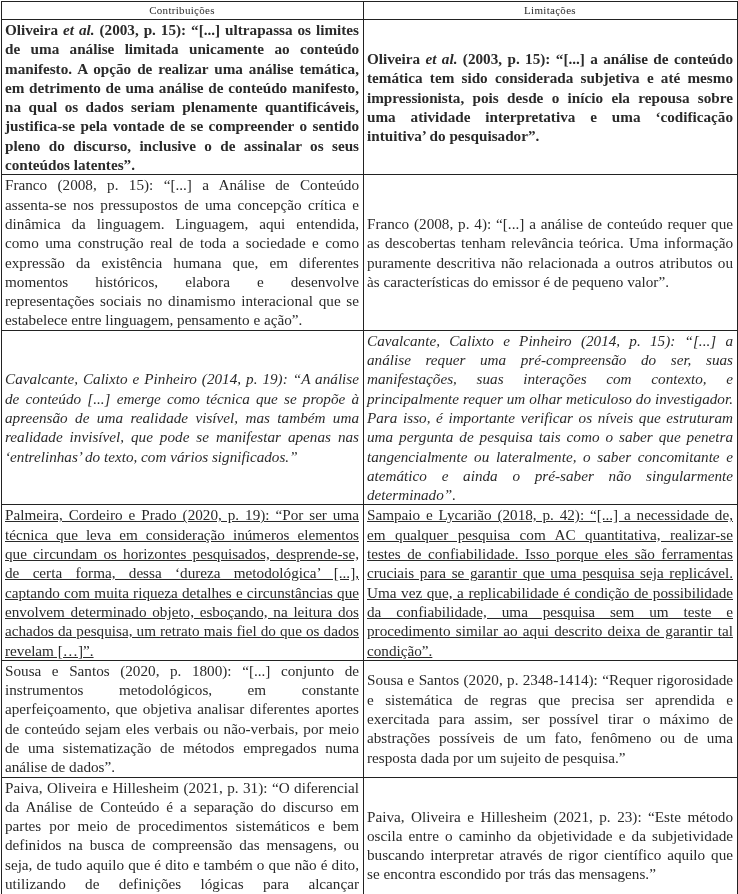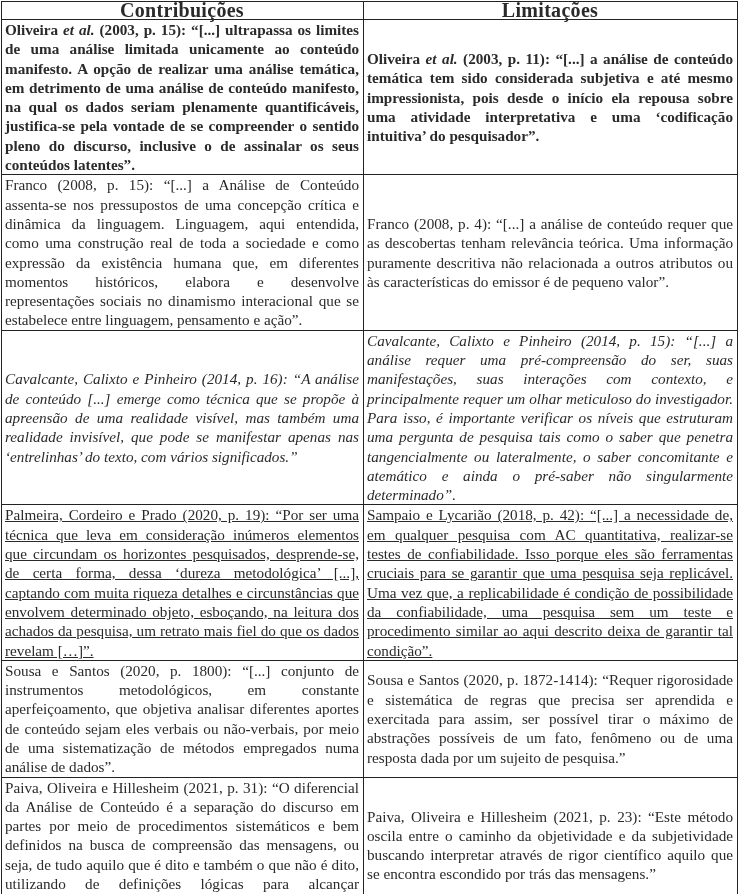--- a/index.html
+++ b/index.html
@@ -16,25 +16,25 @@
   }
   col.c1 { width: 362px; }
   col.c2 { width: 374px; }
   th, td {
     border: 1.5px solid #222;
     padding: 0 4px 0 3px;
     text-align: justify;
     vertical-align: middle;
   }
   th {
-    font-weight: bold;
+    font-weight: normal;
     text-align: center;
     height: 17px;
     line-height: 17px;
-    font-size: 20px;
+    font-size: 11px;
     letter-spacing: 0.3px;
   }
   td { text-align-last: left; }
   tr.r1 td { height: 122px; font-weight: bold; }
   tr.r2 td { height: 118px; }
   tr.r3 td { height: 156px; font-style: italic; }
   tr.r4 td { height: 131px; text-decoration: underline; }
   tr.r5 td { height: 85px; }
   tr.r6 td { height: 125px; }
   tr.r7 td { height: 124px; }
@@ -51,37 +51,37 @@
       </colgroup>
     <thead>
       <tr>
         <th>Contribuições</th>
         <th>Limitações</th>
       </tr>
     </thead>
     <tbody>
       <tr class="r1">
         <td><span>Oliveira </span><em>et al.</em><span> (2003, p. 15): “[...] ultrapassa os limites de uma análise limitada unicamente ao conteúdo manifesto. A opção de realizar uma análise temática, em detrimento de uma análise de conteúdo manifesto, na qual os dados seriam plenamente quantificáveis, justifica-se pela vontade de se compreender o sentido pleno do discurso, inclusive o de assinalar os seus conteúdos latentes”.</span></td>
-        <td><span>Oliveira </span><em>et al.</em><span> (2003, p. 11): “[...] a análise de conteúdo temática tem sido considerada subjetiva e até mesmo impressionista, pois desde o início ela repousa sobre uma atividade interpretativa e uma ‘codificação intuitiva’ do pesquisador”.</span></td>
+        <td><span>Oliveira </span><em>et al.</em><span> (2003, p. 15): “[...] a análise de conteúdo temática tem sido considerada subjetiva e até mesmo impressionista, pois desde o início ela repousa sobre uma atividade interpretativa e uma ‘codificação intuitiva’ do pesquisador”.</span></td>
       </tr>
       <tr class="r2">
         <td>Franco (2008, p. 15): “[...] a Análise de Conteúdo assenta-se nos pressupostos de uma concepção crítica e dinâmica da linguagem. Linguagem, aqui entendida, como uma construção real de toda a sociedade e como expressão da existência humana que, em diferentes momentos históricos, elabora e desenvolve representações sociais no dinamismo interacional que se estabelece entre linguagem, pensamento e ação”.</td>
         <td>Franco (2008, p. 4): “[...] a análise de conteúdo requer que as descobertas tenham relevância teórica. Uma informação puramente descritiva não relacionada a outros atributos ou às características do emissor é de pequeno valor”.</td>
       </tr>
       <tr class="r3">
-        <td>Cavalcante, Calixto e Pinheiro (2014, p. 16): “A análise de conteúdo [...] emerge como técnica que se propõe à apreensão de uma realidade visível, mas também uma realidade invisível, que pode se manifestar apenas nas ‘entrelinhas’ do texto, com vários significados.”</td>
+        <td>Cavalcante, Calixto e Pinheiro (2014, p. 19): “A análise de conteúdo [...] emerge como técnica que se propõe à apreensão de uma realidade visível, mas também uma realidade invisível, que pode se manifestar apenas nas ‘entrelinhas’ do texto, com vários significados.”</td>
         <td>Cavalcante, Calixto e Pinheiro (2014, p. 15): “[...] a análise requer uma pré-compreensão do ser, suas manifestações, suas interações com contexto, e principalmente requer um olhar meticuloso do investigador. Para isso, é importante verificar os níveis que estruturam uma pergunta de pesquisa tais como o saber que penetra tangencialmente ou lateralmente, o saber concomitante e atemático e ainda o pré-saber não singularmente determinado”.</td>
       </tr>
       <tr class="r4">
         <td>Palmeira, Cordeiro e Prado (2020, p. 19): “Por ser uma técnica que leva em consideração inúmeros elementos que circundam os horizontes pesquisados, desprende-se, de certa forma, dessa ‘dureza metodológica’ [...], captando com muita riqueza detalhes e circunstâncias que envolvem determinado objeto, esboçando, na leitura dos achados da pesquisa, um retrato mais fiel do que os dados revelam […]”.</td>
         <td>Sampaio e Lycarião (2018, p. 42): “[...] a necessidade de, em qualquer pesquisa com AC quantitativa, realizar-se testes de confiabilidade. Isso porque eles são ferramentas cruciais para se garantir que uma pesquisa seja replicável. Uma vez que, a replicabilidade é condição de possibilidade da confiabilidade, uma pesquisa sem um teste e procedimento similar ao aqui descrito deixa de garantir tal condição”.</td>
       </tr>
       <tr class="r5">
         <td>Sousa e Santos (2020, p. 1800): “[...] conjunto de instrumentos metodológicos, em constante aperfeiçoamento, que objetiva analisar diferentes aportes de conteúdo sejam eles verbais ou não-verbais, por meio de uma sistematização de métodos empregados numa análise de dados”.</td>
-        <td>Sousa e Santos (2020, p. 1872-1414): “Requer rigorosidade e sistemática de regras que precisa ser aprendida e exercitada para assim, ser possível tirar o máximo de abstrações possíveis de um fato, fenômeno ou de uma resposta dada por um sujeito de pesquisa.”</td>
+        <td>Sousa e Santos (2020, p. 2348-1414): “Requer rigorosidade e sistemática de regras que precisa ser aprendida e exercitada para assim, ser possível tirar o máximo de abstrações possíveis de um fato, fenômeno ou de uma resposta dada por um sujeito de pesquisa.”</td>
       </tr>
       <tr class="r6">
         <td>Paiva, Oliveira e Hillesheim (2021, p. 31): “O diferencial da Análise de Conteúdo é a separação do discurso em partes por meio de procedimentos sistemáticos e bem definidos na busca de compreensão das mensagens, ou seja, de tudo aquilo que é dito e também o que não é dito, utilizando de definições lógicas para alcançar entendimento e/ou descobertas sobre o objeto estudado.”</td>
         <td>Paiva, Oliveira e Hillesheim (2021, p. 23): “Este método oscila entre o caminho da objetividade e da subjetividade buscando interpretar através de rigor científico aquilo que se encontra escondido por trás das mensagens.”</td>
       </tr>
       <tr class="r7">
         <td>Palú e Petry (2022, p. 166): “[...] ferramenta metodológica importante, oferecendo subsídios que possibilitam a rigorosidade que a atividade requer, uma que vez se trata de estratégias metodológicas adequadas para estudos do campo, embora se constitua em procedimento metodológico complexo em sua materialização”.</td>
         <td>Palú e Petry (2022, p. 168): “[...] um tanto subjetiva, uma vez que está relacionada às percepções do pesquisador [...]. Outra limitação diz respeito às pesquisas que privilegiam o critério de frequência, uma vez que esse nem sempre expressa a importância de um tema […], bem como o domínio teórico que implica no desenvolvimento das demais fases propostas pela AC”.</td>
       </tr>
     </tbody>

